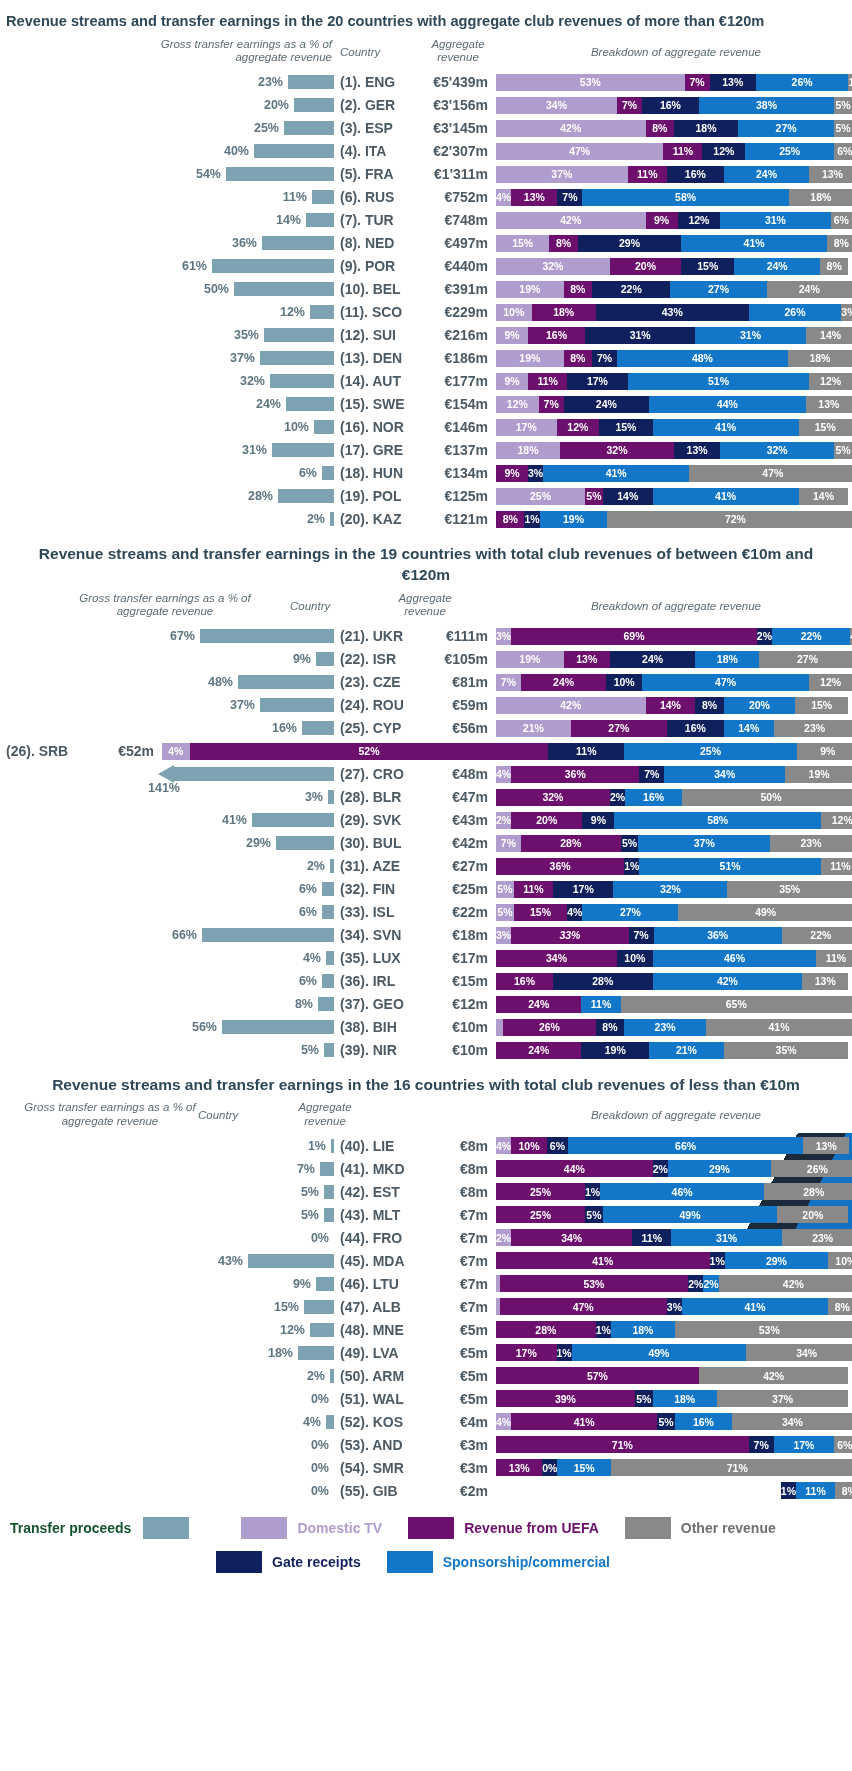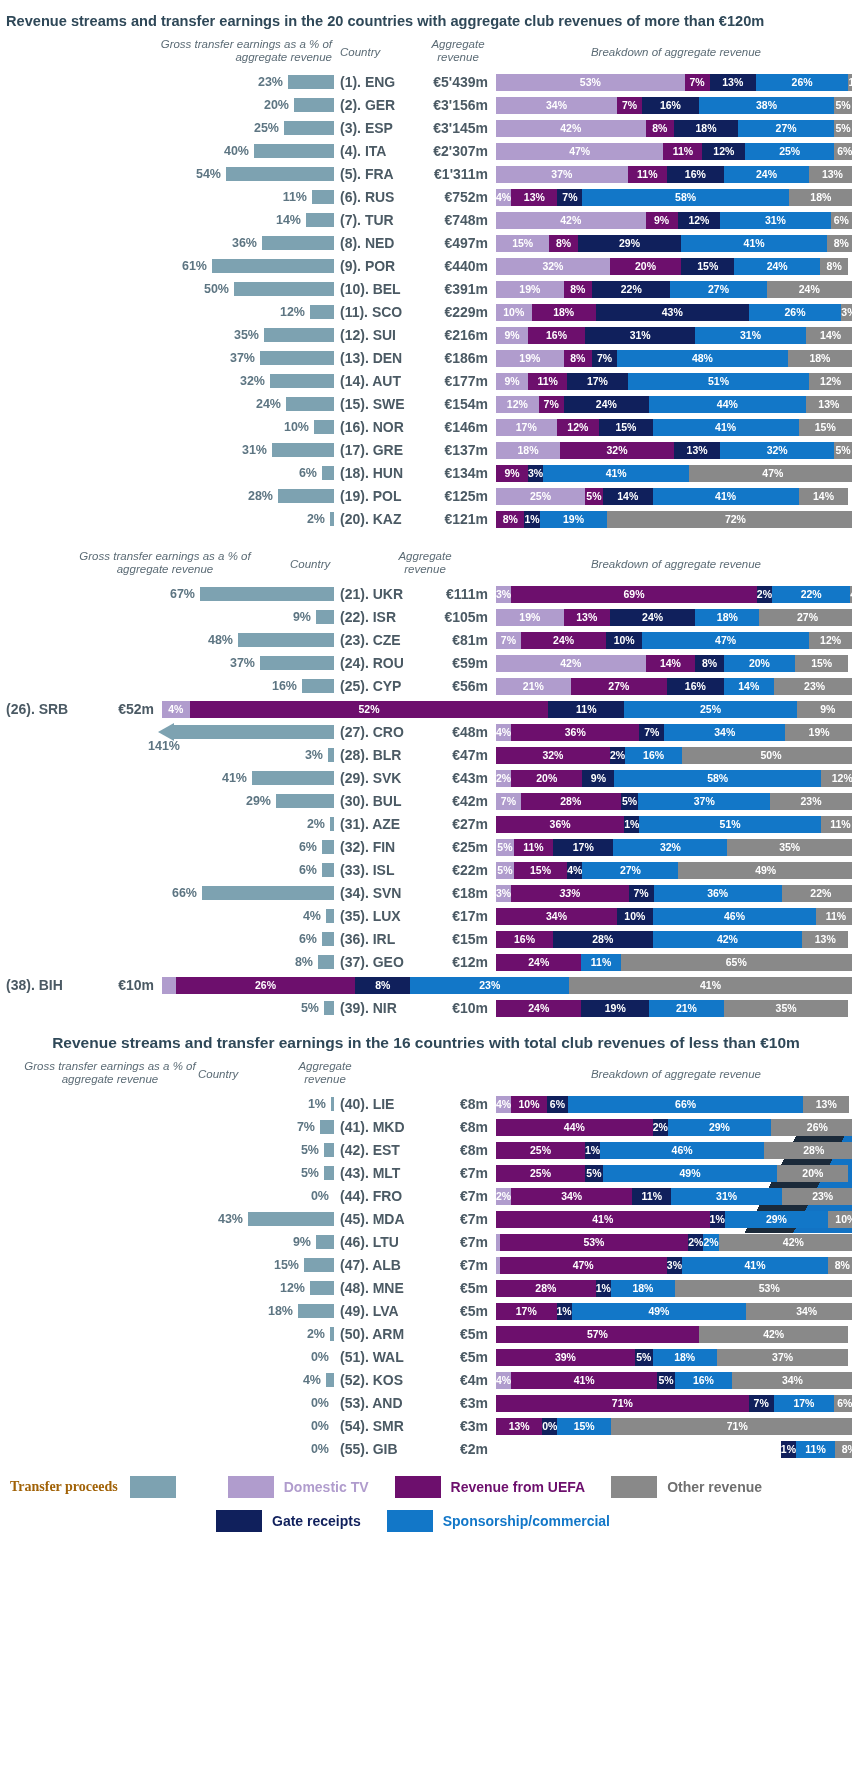--- a/index.html
+++ b/index.html
@@ -56,21 +56,21 @@
   .legitem { display:flex; align-items:center; margin-right:26px; }
   .legitem.pushed { margin-left:26px; }
   .swatch { width:46px; height:22px; margin-right:10px; flex:0 0 auto; }
   .sw-transfer{ background:#7da2b1; }
   .sw-dtv { background:#b09ccd; }
   .sw-uefa{ background:#6d0f6d; }
   .sw-other{ background:#898989; }
   .sw-gate{ background:#10205c; }
   .sw-spon{ background:#1277c8; }
   .legtext { font-weight:bold; font-size:14px; }
-  .lt-transfer{ color:#a16207;font-family:Liberation Serif, serif; }
+  .lt-transfer{ color:#14532d; }
   .lt-dtv{ color:#b09ccd; }
   .lt-uefa{ color:#6d0f6d; }
   .lt-other{ color:#6f6f6f; }
   .lt-gate{ color:#10205c; }
   .lt-spon{ color:#1277c8; }
 
   .sec2 { margin-top: 14px; }
   .sec3 { margin-top: 14px; }
   .rows { padding-top:2px; }
 </style>
@@ -389,20 +389,21 @@
             <div class="seg uefa" style="flex: 0 0 8%;">8%</div>
             <div class="seg gate" style="flex: 0 0 1%;">1%</div>
             <div class="seg spon" style="flex: 0 0 19%;">19%</div>
             <div class="seg other" style="flex: 0 0 72%;">72%</div>
           </div>
         </div>
       </div>
   </div>
 
   <div class="section sec2">
+    <div class="sec-title">Revenue streams and transfer earnings in the 19 countries with total club revenues of between €10m and €120m</div>
     <div class="colheads">
       <div class="ch" style="left:60px; top:6px; width:210px; text-align:center;">
         <span>Gross transfer earnings as a % of</span><br>
         <span>aggregate revenue</span>
       </div>
       <div class="ch" style="left:290px; top:14px;">Country</div>
       <div class="ch" style="left:380px; top:6px; width:90px; text-align:center;">
         <span>Aggregate</span><br>
         <span>revenue</span>
       </div>
@@ -648,20 +649,24 @@
           </div>
           <div class="c-country">(37). GEO</div>
           <div class="c-rev">€12m</div>
           <div class="c-break">
             <div class="seg uefa" style="flex: 0 0 24%;">24%</div>
             <div class="seg spon" style="flex: 0 0 11%;">11%</div>
             <div class="seg other" style="flex: 0 0 65%;">65%</div>
           </div>
         </div>
         <div class="row">
+          <div class="c-transfer">
+            <span class="t-label">56%</span>
+            <span class="t-bar" style="width: 112px;"></span>
+          </div>
           <div class="c-country">(38). BIH</div>
           <div class="c-rev">€10m</div>
           <div class="c-break">
             <div class="seg dtv" style="flex: 0 0 2%;"></div>
             <div class="seg uefa" style="flex: 0 0 26%;">26%</div>
             <div class="seg gate" style="flex: 0 0 8%;">8%</div>
             <div class="seg spon" style="flex: 0 0 23%;">23%</div>
             <div class="seg other" style="flex: 0 0 41%;">41%</div>
           </div>
         </div>

